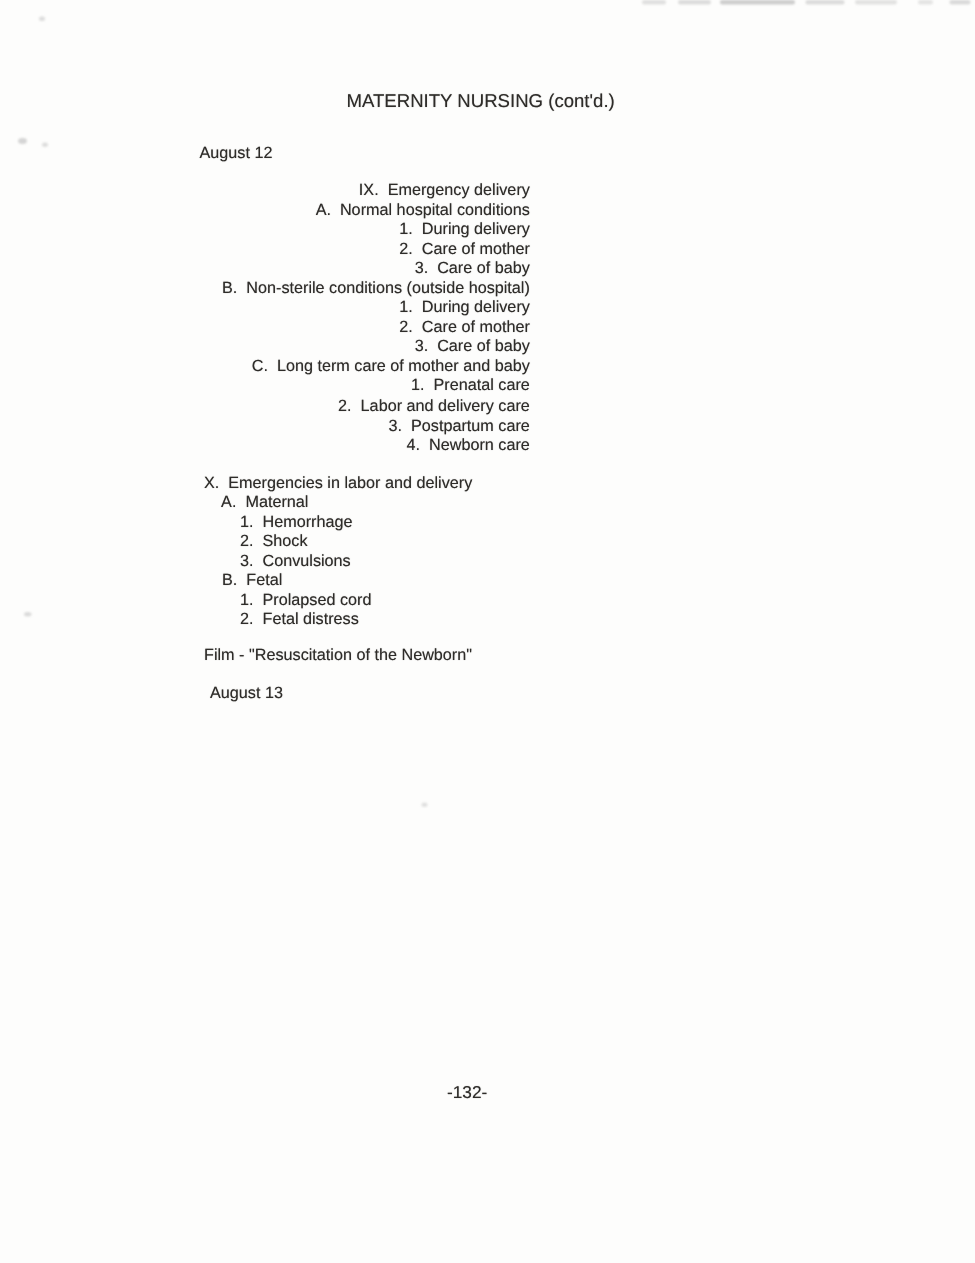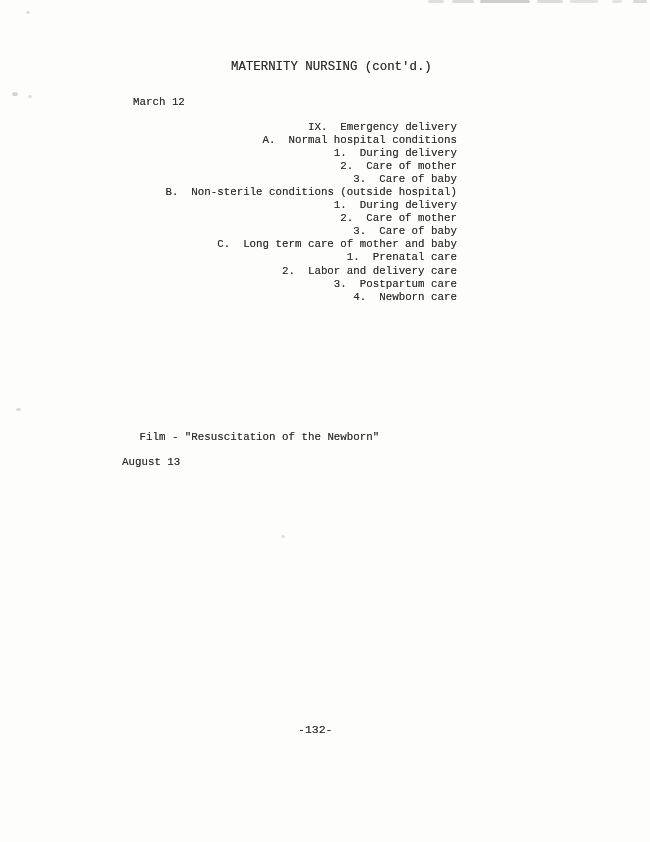--- a/index.html
+++ b/index.html
@@ -11,40 +11,40 @@
     overflow: hidden;
   }
   .page {
     position: relative;
     width: 650px;
     height: 842px;
     background: #fdfdfc;
   }
   .typewriter {
     position: absolute;
-    font-family: Liberation Mono, monospace;
+    font-family: Liberation Sans, sans-serif;
     color: #2e2c29;
     white-space: pre;
     text-shadow: 0 0 0.6px rgba(46, 44, 41, 0.55);
   }
   .doc-title {
     left: 231px;
     top: 60px;
     font-size: 12.4px;
     line-height: 14px;
   }
   .body-block {
     font-size: 10.8px;
     line-height: 13.05px;
   }
   .blk-aug12   { left: 133px; top: 96px; }
   .blk-sec-ix  { left: 133px; top: 121px; text-align: right; }
   .blk-sec-x   { left: 133px; top: 316px; }
   .blk-film    { left: 133px; top: 431px; }
-  .blk-aug13   { left: 122px; top: 456px; }
+  .blk-aug13   { left: 140px; top: 456px; }
   .blk-exam    { left: 133px; top: 483px; }
   .page-number {
     left: 298px;
     top: 723px;
     font-size: 11.5px;
     line-height: 13px;
   }
   
   .artifact {
     position: absolute;
@@ -78,37 +78,45 @@
   </div>
 
   <div class="artifact speck" style="left:26px; top:11px; width:4px; height:3px; background:rgba(160,160,160,0.35);"></div>
   <div class="artifact speck" style="left:12px; top:92px; width:6px; height:4px; background:rgba(130,130,130,0.32);"></div>
   <div class="artifact speck" style="left:28px; top:95px; width:4px; height:3px; background:rgba(140,140,140,0.28);"></div>
   <div class="artifact speck" style="left:16px; top:408px; width:5px; height:3px; background:rgba(140,140,140,0.30);"></div>
   <div class="artifact speck" style="left:281px; top:535px; width:4px; height:3px; background:rgba(160,160,160,0.30);"></div>
 
   <div class="typewriter doc-title">MATERNITY NURSING (cont'd.)</div>
 
-  <div class="typewriter body-block blk-aug12">March 12</div>
+  <div class="typewriter body-block blk-aug12">August 12</div>
 
   <div class="typewriter body-block blk-sec-ix">IX.  Emergency delivery
      A.  Normal hospital conditions
          1.  During delivery
          2.  Care of mother
          3.  Care of baby
      B.  Non-sterile conditions (outside hospital)
          1.  During delivery
          2.  Care of mother
          3.  Care of baby
      C.  Long term care of mother and baby
          1.  Prenatal care
          2.  Labor and delivery care
          3.  Postpartum care
          4.  Newborn care</div>
 
+  <div class="typewriter body-block blk-sec-x"> X.  Emergencies in labor and delivery
+     A.  Maternal
+         1.  Hemorrhage
+         2.  Shock
+         3.  Convulsions
+     B.  Fetal
+         1.  Prolapsed cord
+         2.  Fetal distress</div>
 
   <div class="typewriter body-block blk-film"> Film - "Resuscitation of the Newborn"</div>
 
   <div class="typewriter body-block blk-aug13">August 13</div>
 
 
   <div class="typewriter page-number">-132-</div>
 
 </div>
 

